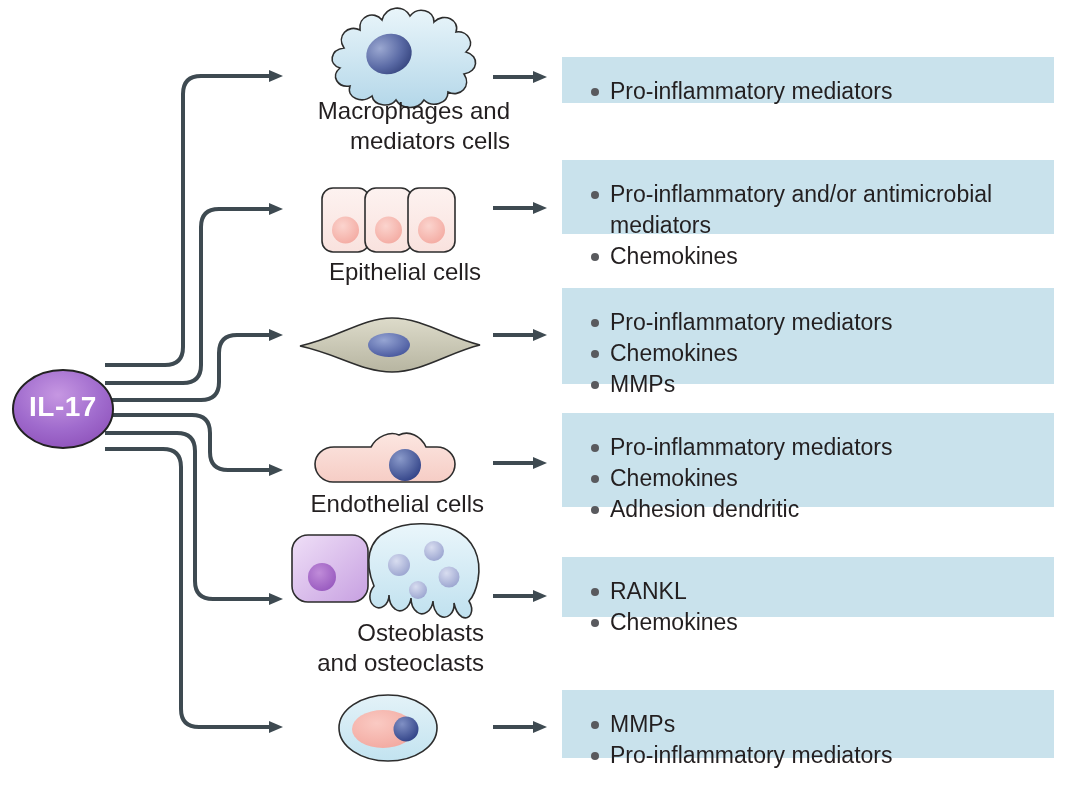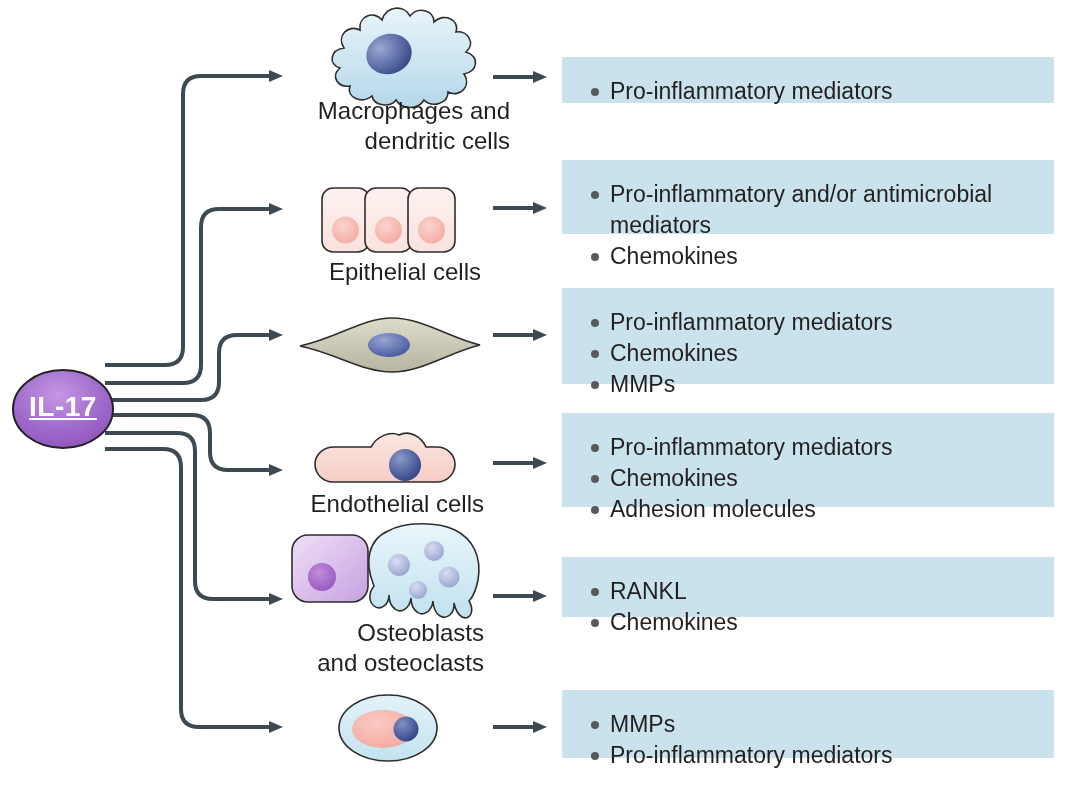--- a/index.html
+++ b/index.html
@@ -8,21 +8,21 @@
     width:1070px;height:807px;
     background:#ffffff;
     font-family:"Liberation Sans","DejaVu Sans",sans-serif;
     color:var(--text-color,#231f20);
     overflow:hidden;
   }
   .canvas svg{position:absolute;left:0;top:0;}
   .il17-text{
     position:absolute;left:13px;top:391px;width:100px;
     text-align:center;font-size:28px;font-weight:bold;
-    color:var(--il17-text-color,#ffffff);letter-spacing:0.5px;text-decoration:underline;
+    color:var(--il17-text-color,#ffffff);letter-spacing:0.5px;
   }
   .clabel{position:absolute;text-align:right;font-size:24px;line-height:30px;}
   .clabel-line{white-space:nowrap;}
   .clabel-1{left:290px;top:96px;width:220px;}
   .clabel-2{left:281px;top:257px;width:200px;}
   .clabel-3{left:286px;top:376px;width:200px;}
   .clabel-4{left:284px;top:489px;width:200px;}
   .clabel-5{left:284px;top:618px;width:200px;}
   .clabel-6{left:286px;top:806px;width:200px;}
   .mbox{
@@ -198,21 +198,21 @@
       <ellipse fill="url(#gCh)" cx="388" cy="728" rx="49" ry="33"></ellipse>
       <ellipse fill="url(#gChI)" stroke="none" cx="383" cy="729" rx="31" ry="19"></ellipse>
       <circle fill="url(#gChN)" stroke="none" cx="406" cy="729" r="12.5"></circle>
     </g>
   </svg>
 
   <div class="il17-text">IL-17</div>
 
   <div class="clabel clabel-1">
     <div class="clabel-line">Macrophages and</div>
-    <div class="clabel-line">dendritic cells</div>
+    <div class="clabel-line">mediators cells</div>
   </div>
   <div class="clabel clabel-2">
     <div class="clabel-line">Epithelial cells</div>
   </div>
   <div class="clabel clabel-4">
     <div class="clabel-line">Endothelial cells</div>
   </div>
   <div class="clabel clabel-5">
     <div class="clabel-line">Osteoblasts</div>
     <div class="clabel-line">and osteoclasts</div>
@@ -236,21 +236,21 @@
     <ul>
       <li>Pro-inflammatory mediators</li>
       <li>Chemokines</li>
       <li>MMPs</li>
     </ul>
   </div>
   <div class="mbox mbox-4">
     <ul>
       <li>Pro-inflammatory mediators</li>
       <li>Chemokines</li>
-      <li>Adhesion molecules</li>
+      <li>Adhesion dendritic</li>
     </ul>
   </div>
   <div class="mbox mbox-5">
     <ul>
       <li>RANKL</li>
       <li>Chemokines</li>
     </ul>
   </div>
   <div class="mbox mbox-6">
     <ul>

